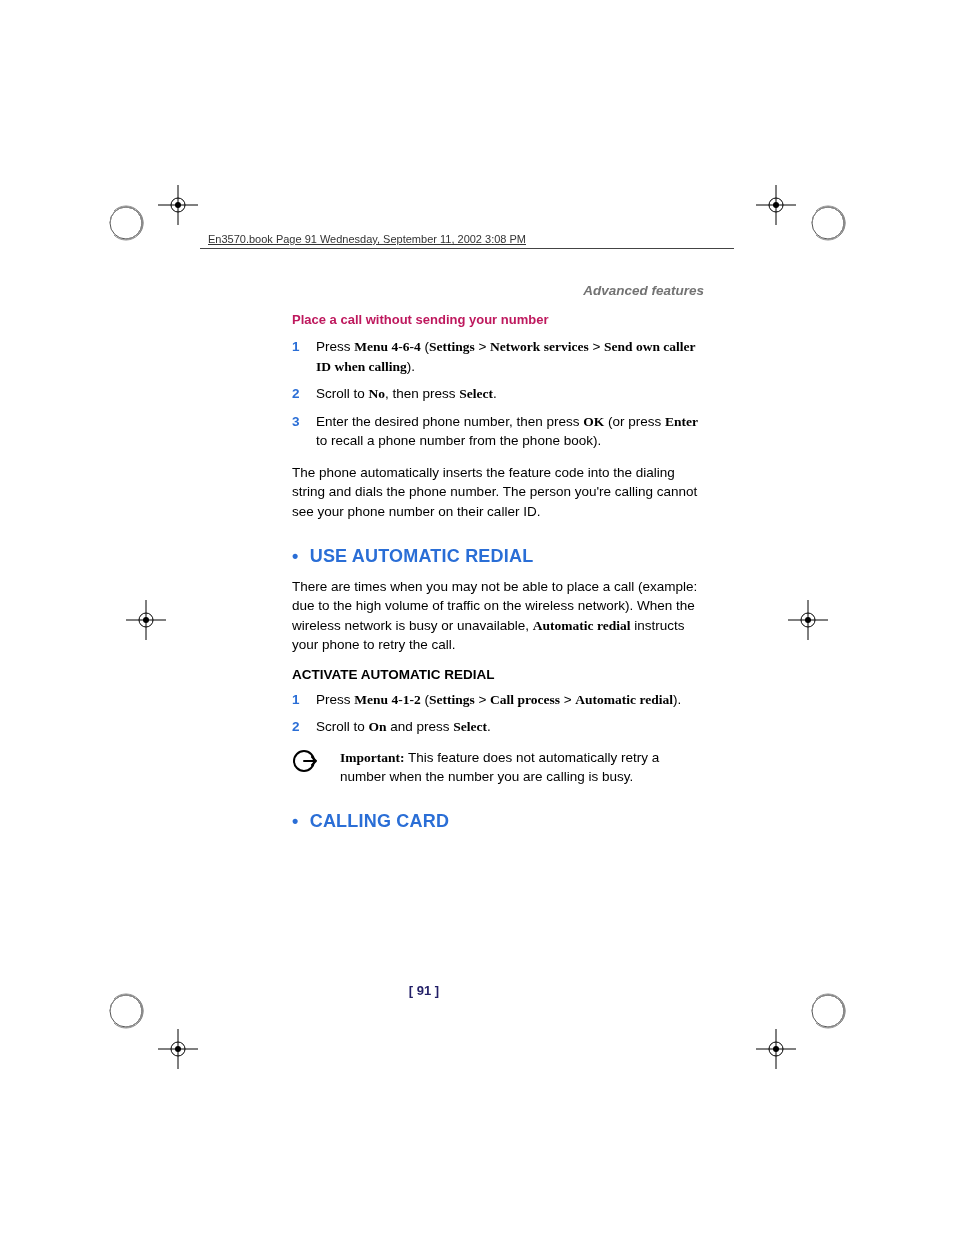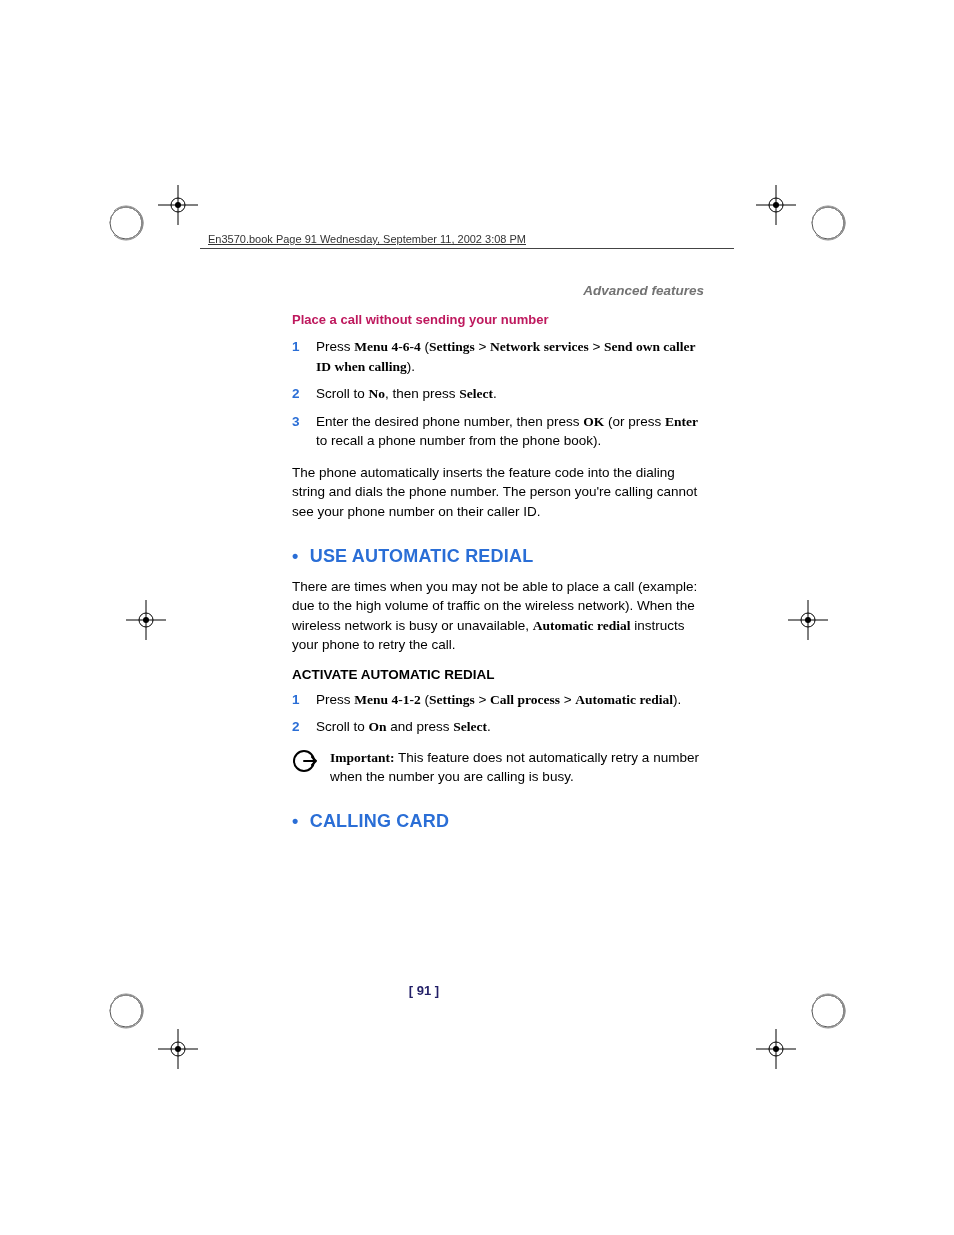--- a/index.html
+++ b/index.html
@@ -86,21 +86,21 @@
     margin: 0 0 12px 0;
   }
   .bold { font-weight: 700; font-family: Liberation Serif, serif; }
   .sub-head {
     font-weight: 700;
     font-size: 13.5px;
     margin: 4px 0 8px 0;
   }
   .note-row {
     display: flex;
-    gap: 10px;
+    gap: 20px;
     align-items: flex-start;
     margin: 8px 0 4px 0;
   }
   .note-icon {
     flex: 0 0 auto;
     width: 28px;
     height: 24px;
   }
   .note-text {
     font-size: 13.5px;

